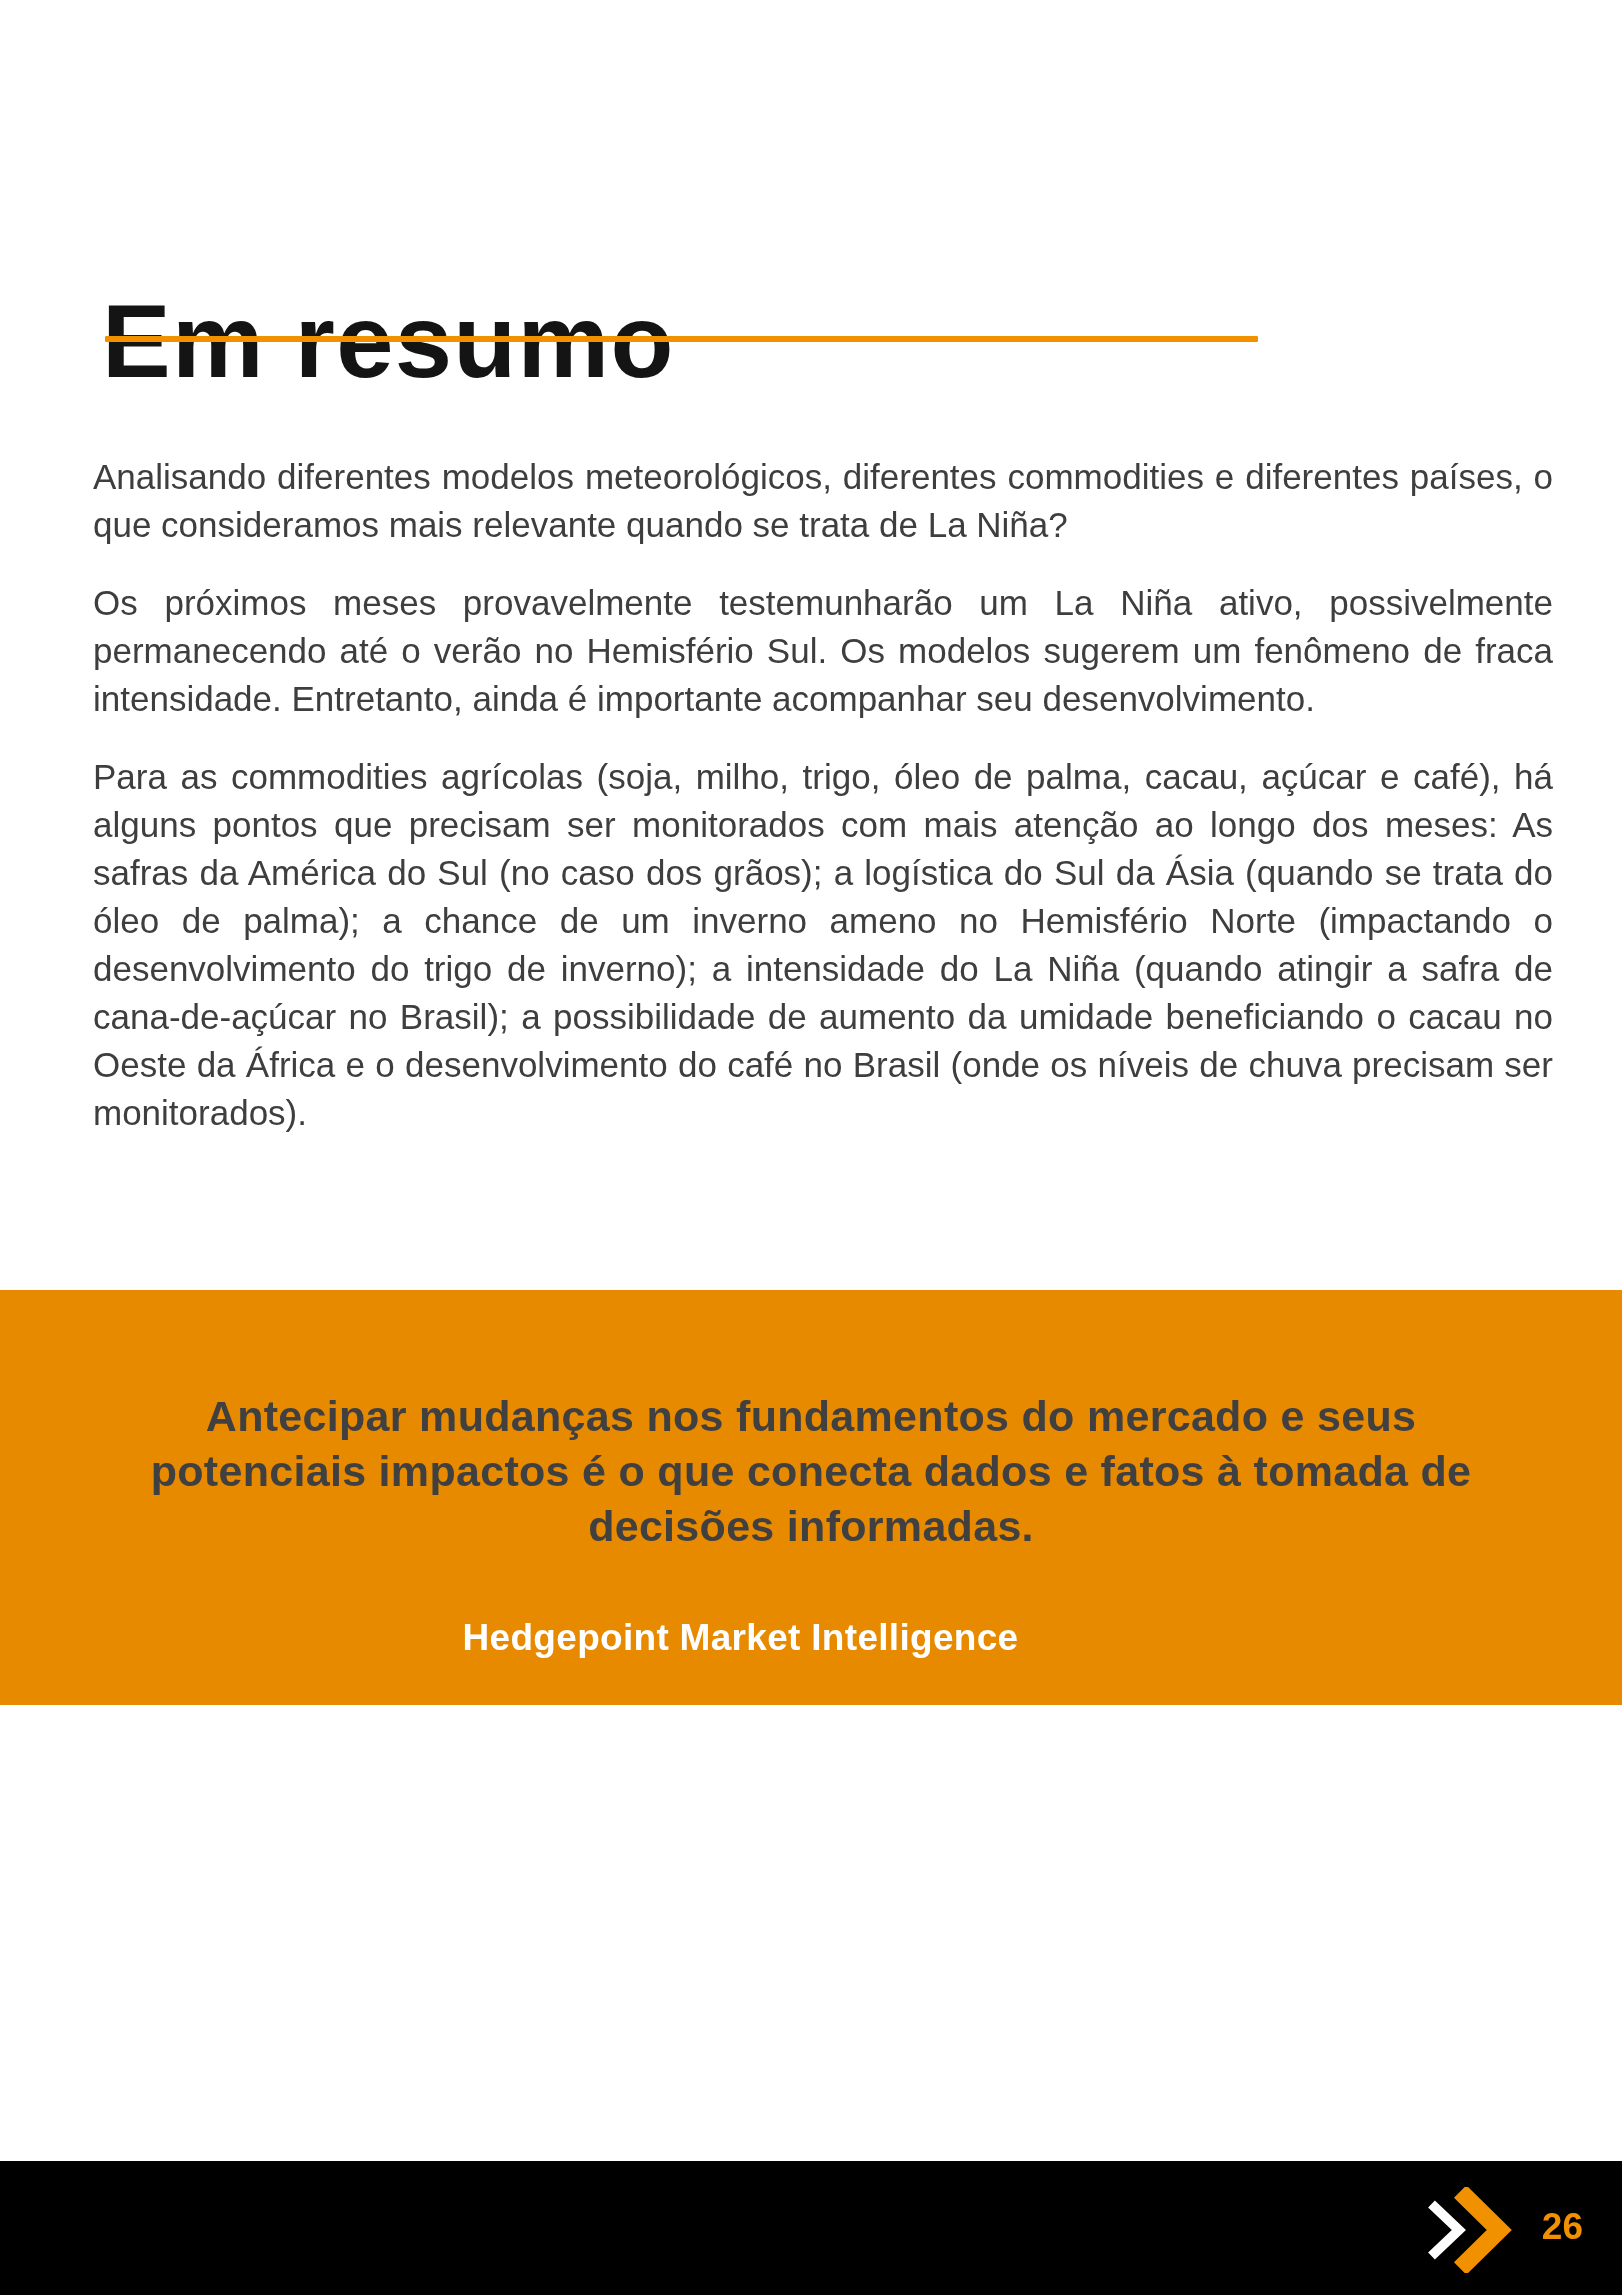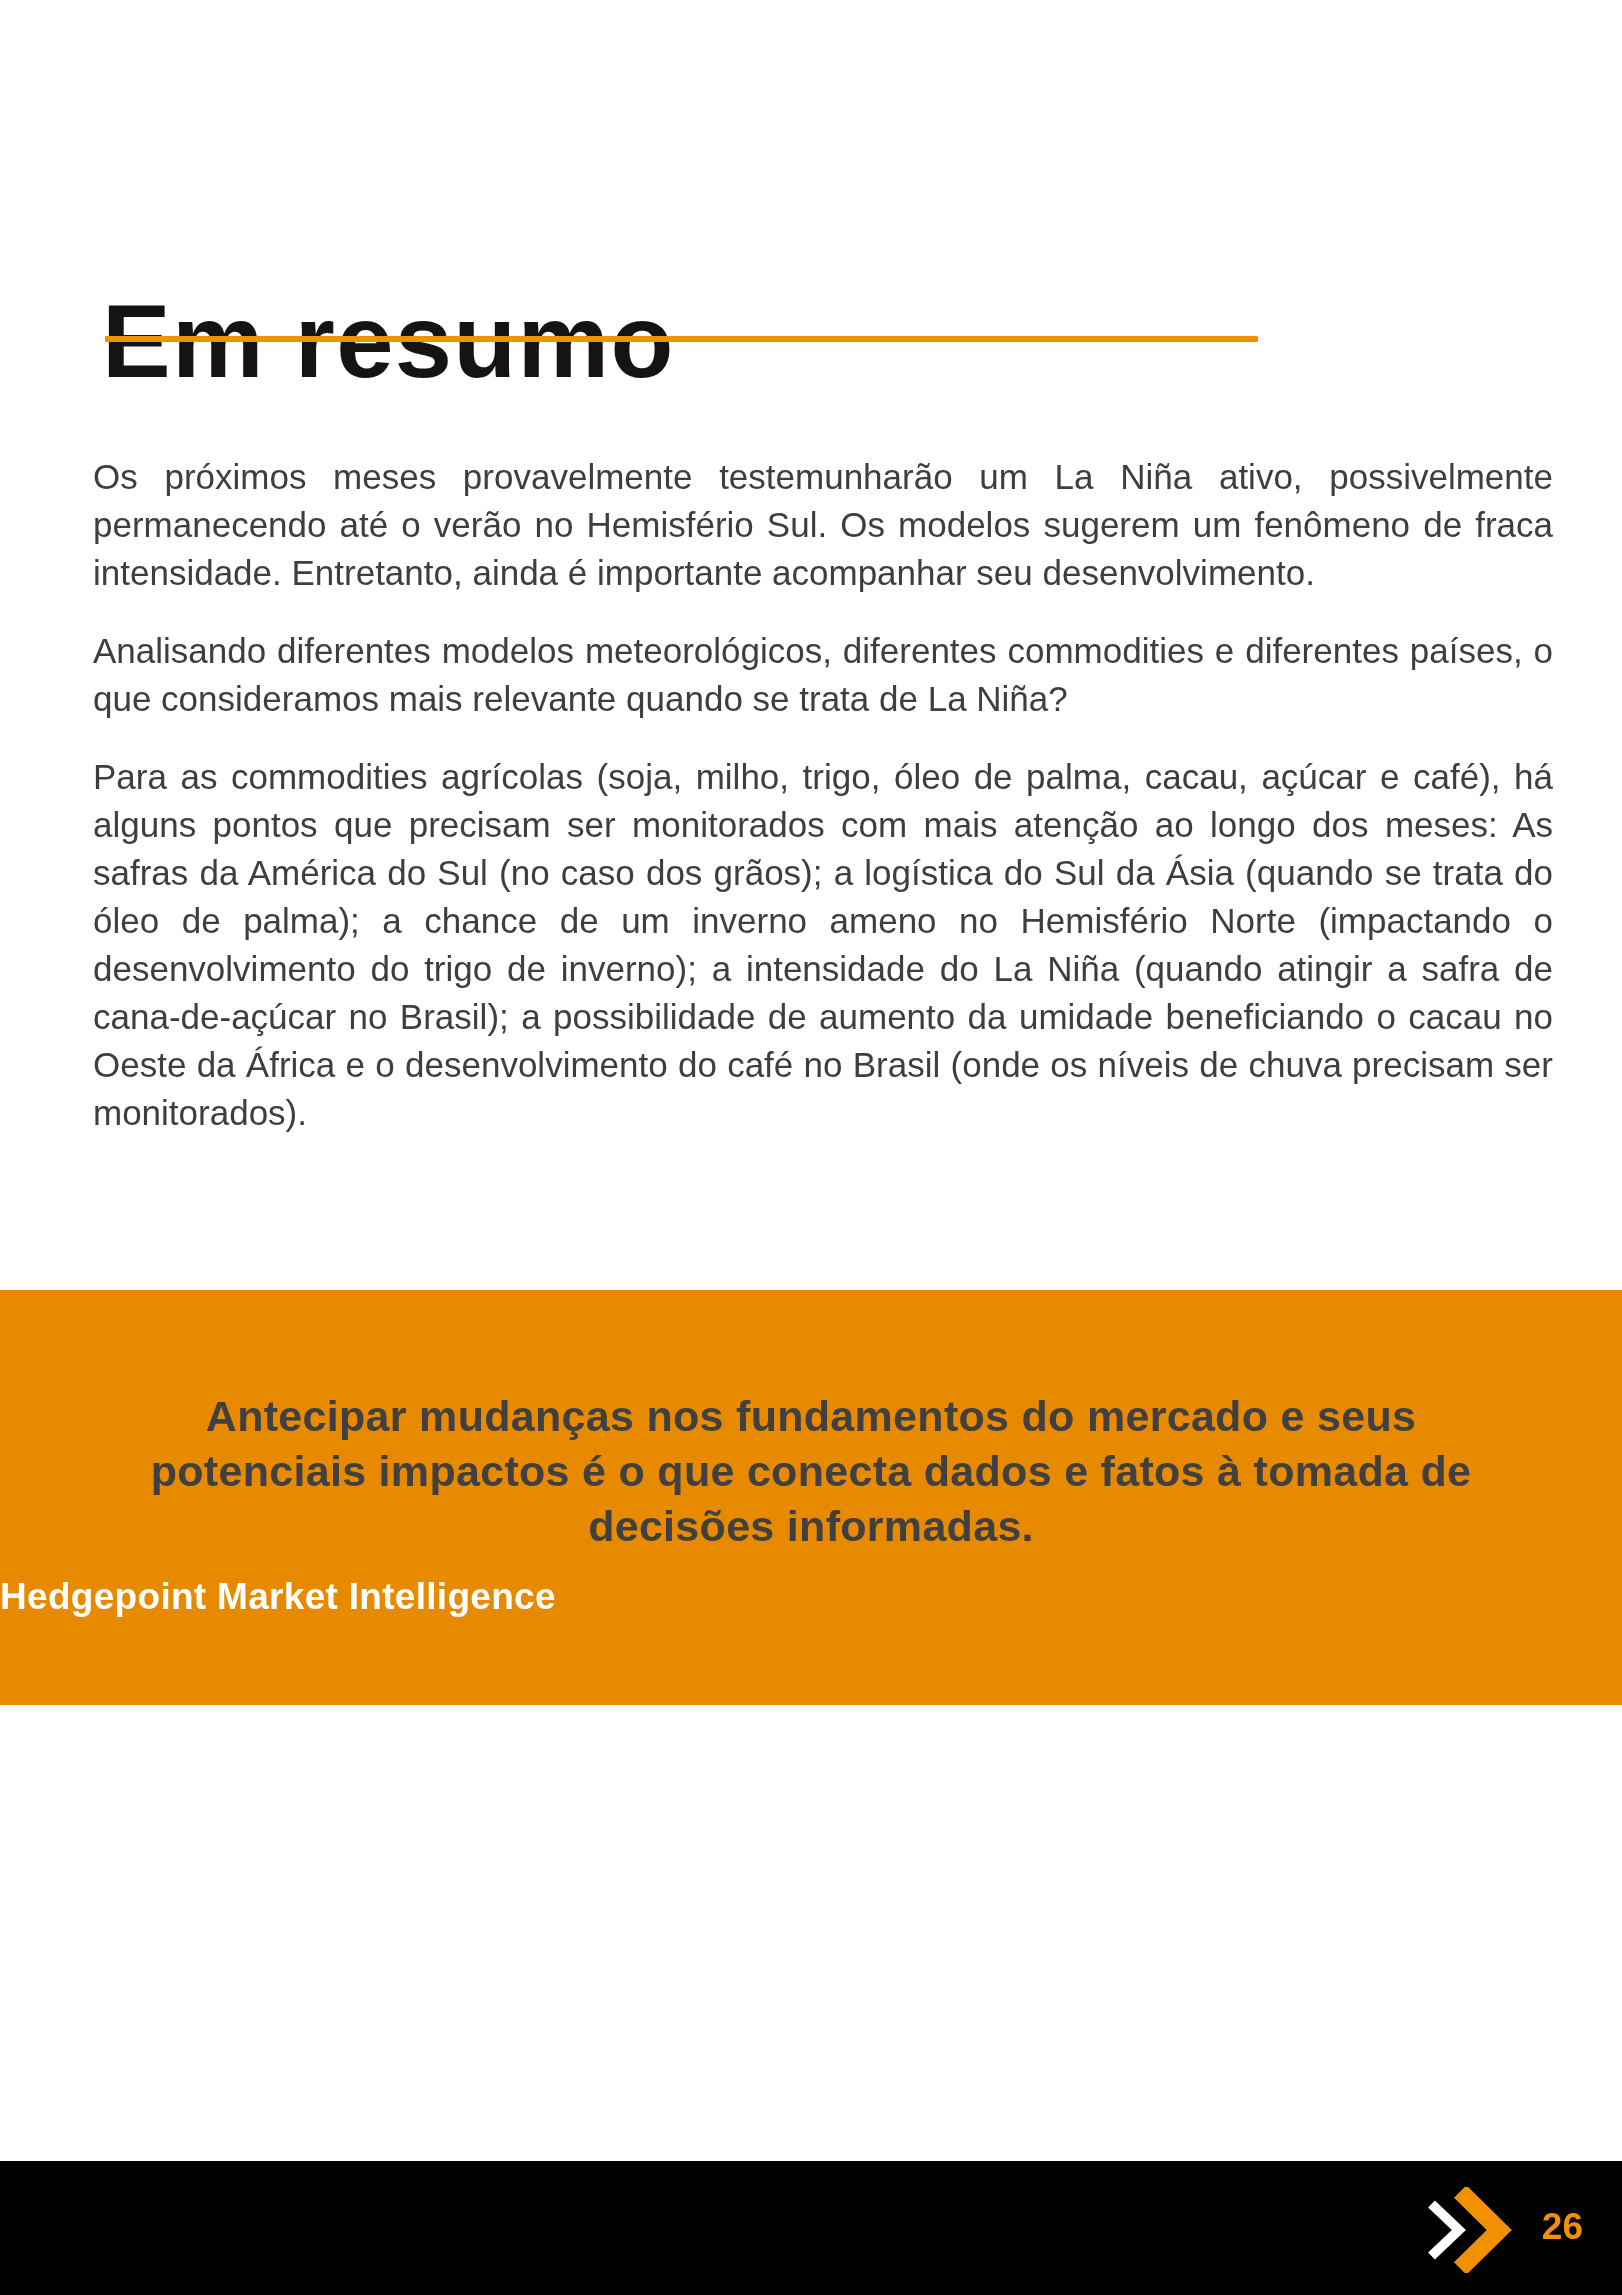--- a/index.html
+++ b/index.html
@@ -28,21 +28,21 @@
   .callout{
     position:absolute;left:0;top:1290px;width:1622px;height:415px;
     background:#E88A00;box-sizing:border-box;
   }
   .callout-quote{
     margin:99px auto 0 auto;width:1394px;
     text-align:center;color:#404040;font-weight:bold;
     font-size:43px;line-height:55px;letter-spacing:0.3px;
   }
   .callout-attribution{
-    margin-top:22px;text-align:left;padding-right:141px;
+    margin-top:63px;text-align:center;padding-right:141px;
     color:#ffffff;font-weight:bold;font-size:37px;letter-spacing:0.3px;
   }
   
   .footer{
     position:absolute;left:0;top:2161px;width:1622px;height:138px;
     background:#000000;display:flex;align-items:center;
     justify-content:flex-end;padding-right:39px;box-sizing:border-box;
   }
   .footer-logo{width:113px;height:86px;margin-right:10.5px;flex:0 0 auto;}
   .page-number{
@@ -50,22 +50,22 @@
     transform:translateY(-3.9px);
   }
 </style>
 </head>
 <body>
 
 <h1 class="page-title">Em resumo</h1>
 <div class="title-rule"></div>
 
 <div class="body-copy">
+  <p>Analisando diferentes modelos meteorológicos, diferentes commodities e diferentes países, o que consideramos mais relevante quando se trata de La Niña?</p>
   <p>Os próximos meses provavelmente testemunharão um La Niña ativo, possivelmente permanecendo até o verão no Hemisfério Sul. Os modelos sugerem um fenômeno de fraca intensidade. Entretanto, ainda é importante acompanhar seu desenvolvimento.</p>
-  <p>Analisando diferentes modelos meteorológicos, diferentes commodities e diferentes países, o que consideramos mais relevante quando se trata de La Niña?</p>
   <p>Para as commodities agrícolas (soja, milho, trigo, óleo de palma, cacau, açúcar e café), há alguns pontos que precisam ser monitorados com mais atenção ao longo dos meses: As safras da América do Sul (no caso dos grãos); a logística do Sul da Ásia (quando se trata do óleo de palma); a chance de um inverno ameno no Hemisfério Norte (impactando o desenvolvimento do trigo de inverno); a intensidade do La Niña (quando atingir a safra de cana-de-açúcar no Brasil); a possibilidade de aumento da umidade beneficiando o cacau no Oeste da África e o desenvolvimento do café no Brasil (onde os níveis de chuva precisam ser monitorados).</p>
 </div>
 
 <div class="callout">
   <div class="callout-quote">Antecipar mudanças nos fundamentos do mercado e seus potenciais impactos é o que conecta dados e fatos à tomada de decisões informadas.</div>
   <div class="callout-attribution">Hedgepoint Market Intelligence</div>
 </div>
 
 <div class="footer">
   <svg class="footer-logo" viewBox="0 0 172 132" xmlns="http://www.w3.org/2000/svg" aria-hidden="true">

